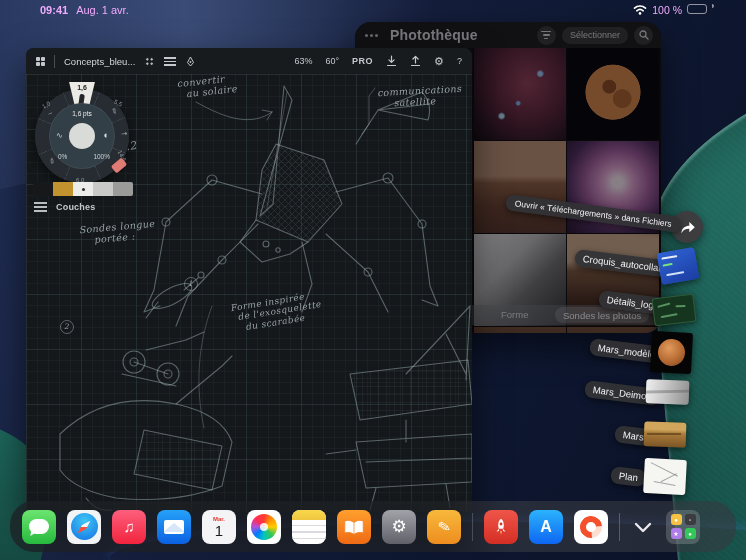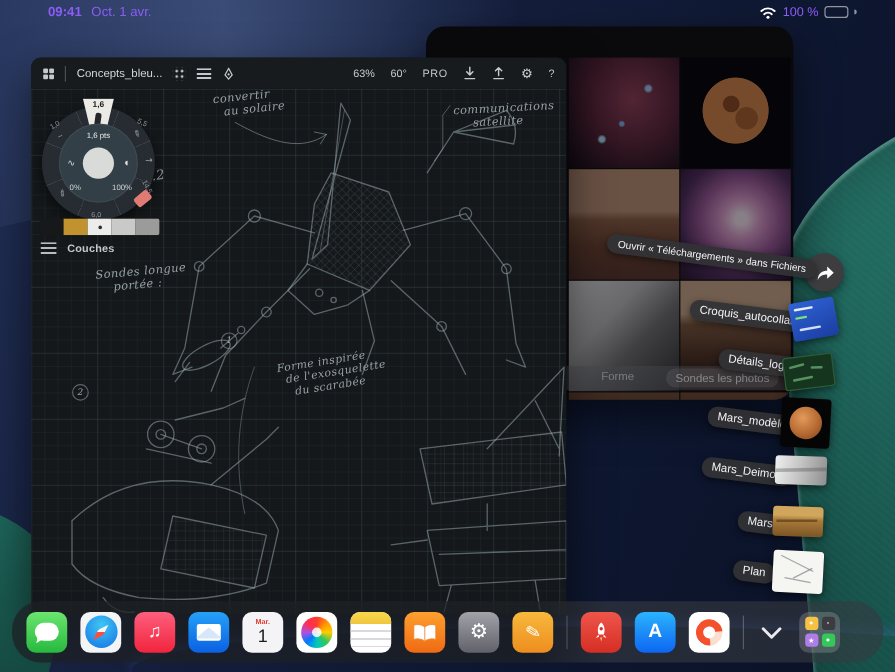--- a/index.html
+++ b/index.html
@@ -17,24 +17,24 @@
     box-shadow:inset 2px 3px 3px -1px rgba(190,240,230,.35), inset 0 0 60px rgba(0,0,0,.35);}
   .desk-tex{inset:0;border-top-left-radius:320px 170px;
     background:repeating-linear-gradient(45deg,rgba(255,255,255,.015) 0 2px,transparent 2px 5px);}
   .desk-left{left:-70px;top:428px;width:112px;height:240px;transform:rotate(14deg);
     border-top-right-radius:90px 70px;
     background:linear-gradient(150deg,#1f6a5e 0%,#164c44 55%,#113b35 100%);}
   .bottom-arc{left:110px;bottom:-34px;width:780px;height:72px;border-radius:50%;
     box-shadow:0 -3px 12px rgba(80,125,235,.30);}
 
   
-  .statusbar{left:0;top:0;right:0;height:20px;z-index:6;color:#8b5cf6;}
+  .statusbar{left:0;top:0;right:0;height:20px;z-index:6;color:#f0abfc;}
   .sb-left{left:40px;top:4px;display:flex;gap:8px;font-size:11px;align-items:center;}
   .sb-time{font-weight:bold;}
-  .sb-right{right:32px;top:4px;display:flex;gap:5px;align-items:center;font-size:10.5px;}
+  .sb-right{right:32px;top:4px;display:flex;gap:5px;align-items:flex-start;font-size:10.5px;}
   .batt{width:20px;height:10px;border:1px solid rgba(255,255,255,.55);border-radius:3px;padding:1px;box-sizing:border-box;}
   .batt-fill{width:100%;height:100%;background:#fff;border-radius:1.5px;}
   .batt-nub{width:2px;height:4px;background:rgba(255,255,255,.55);border-radius:0 2px 2px 0;}
 
   
   .photos-win{left:355px;top:22px;width:306px;height:311px;border-radius:16px;overflow:hidden;
     background:#0e0e10;z-index:2;box-shadow:0 14px 34px rgba(0,0,0,.5);}
   .ph-header{position:relative;height:26px;display:flex;align-items:center;gap:6px;
     padding:0 8px;background:#1a1a1d;}
   .ph-more{display:flex;gap:2px;padding:2px;}
@@ -73,21 +73,21 @@
 
   
   .con-win{left:26px;top:48px;width:446px;height:464px;border-radius:8px 8px 0 0;overflow:hidden;
     z-index:3;background:#14181a;box-shadow:0 14px 36px rgba(0,0,0,.55);}
   .con-toolbar{position:relative;height:26px;background:#171b1e;display:flex;align-items:center;
     gap:9px;padding:0 10px;color:#c4c9cd;font-size:9px;}
   .tb-sep{width:1px;height:13px;background:rgba(255,255,255,.22);}
   .tb-title{font-size:9.5px;color:#d3d7da;}
   .tb-right{margin-left:auto;display:flex;align-items:center;gap:13px;}
   .tb-txt{color:#c4c9cd;}
-  .tb-pro{font-weight:normal;letter-spacing:.5px;}
+  .tb-pro{font-weight:bold;letter-spacing:.5px;}
   .ico-grid4{width:9px;height:9px;position:relative;}
   .ico-grid4 i{position:absolute;width:4px;height:4px;background:#c4c9cd;border-radius:1px;}
   .ico-grid4 i:nth-child(2){left:5px;}.ico-grid4 i:nth-child(3){top:5px;}.ico-grid4 i:nth-child(4){left:5px;top:5px;}
   .ico-dots9{width:11px;height:11px;background:radial-gradient(circle,#c4c9cd 1px,transparent 1.3px);background-size:4.5px 4.5px;background-position:1px 1px;}
   .ico-bars{width:12px;height:9px;background:repeating-linear-gradient(to bottom,#c4c9cd 0 1.5px,transparent 1.5px 3.7px);}
   .con-canvas{position:absolute;left:0;top:26px;right:0;bottom:0;background-color:#14181a;
     background-image:
       linear-gradient(rgba(130,165,175,.055) 1px,transparent 1px),
       linear-gradient(90deg,rgba(130,165,175,.055) 1px,transparent 1px),
       linear-gradient(rgba(130,165,175,.10) 1px,transparent 1px),
@@ -205,35 +205,58 @@
   <div class="abs wp-streak"></div>
   <div class="abs desk">
       <div class="abs desk-tex"></div>
     </div>
   <div class="abs desk-left"></div>
   <div class="abs bottom-arc"></div>
 
   <div class="abs statusbar">
     <div class="abs sb-left">
       <span class="sb-time">09:41</span>
-      <span class="sb-date">Oct. 1 avr.</span>
+      <span class="sb-date">Aug. 1 avr.</span>
     </div>
     <div class="abs sb-right">
       <svg width="14" height="11" viewBox="0 0 14 11">
         <path d="M1.5 4.2 A8 8 0 0 1 12.5 4.2" fill="none" stroke="#fff" stroke-width="1.6" stroke-linecap="round"></path>
         <path d="M3.8 6.8 A4.8 4.8 0 0 1 10.2 6.8" fill="none" stroke="#fff" stroke-width="1.6" stroke-linecap="round"></path>
         <circle cx="7" cy="9.4" r="1.3" fill="#fff"></circle>
       </svg>
       <span>100 %</span>
       <span class="batt"><span class="batt-fill"></span></span>
       <span class="batt-nub"></span>
     </div>
   </div>
 
   <div class="abs photos-win">
+    <div class="ph-header">
+      <span class="ph-more">
+          <i></i>
+          <i></i>
+          <i></i>
+        </span>
+      <span class="ph-title">Photothèque</span>
+      <span class="ph-spacer"></span>
+      <span class="ph-circle">
+        <span class="ph-filter-bars">
+            <i></i>
+            <i></i>
+            <i></i>
+          </span>
+      </span>
+      <span class="ph-select">Sélectionner</span>
+      <span class="ph-circle">
+        <svg width="10" height="10" viewBox="0 0 10 10">
+          <circle cx="4" cy="4" r="3" fill="none" stroke="#cfcfd4" stroke-width="1.3"></circle>
+          <path d="M6.3 6.3 L9 9" stroke="#cfcfd4" stroke-width="1.3" stroke-linecap="round"></path>
+        </svg>
+      </span>
+    </div>
     <div class="ph-grid">
       <div class="tile t-dark" style="left:26px;top:0"></div>
       <div class="tile t-horsehead" style="left:119px;top:0"></div>
       <div class="tile t-mars" style="left:212px;top:0"></div>
       <div class="tile t-dark" style="left:26px;top:93px"></div>
       <div class="tile t-marshills" style="left:119px;top:93px"></div>
       <div class="tile t-orion" style="left:212px;top:93px"></div>
       <div class="tile t-dark" style="left:26px;top:186px"></div>
       <div class="tile t-craft" style="left:119px;top:186px"></div>
       <div class="tile t-dusk" style="left:212px;top:186px"></div>

